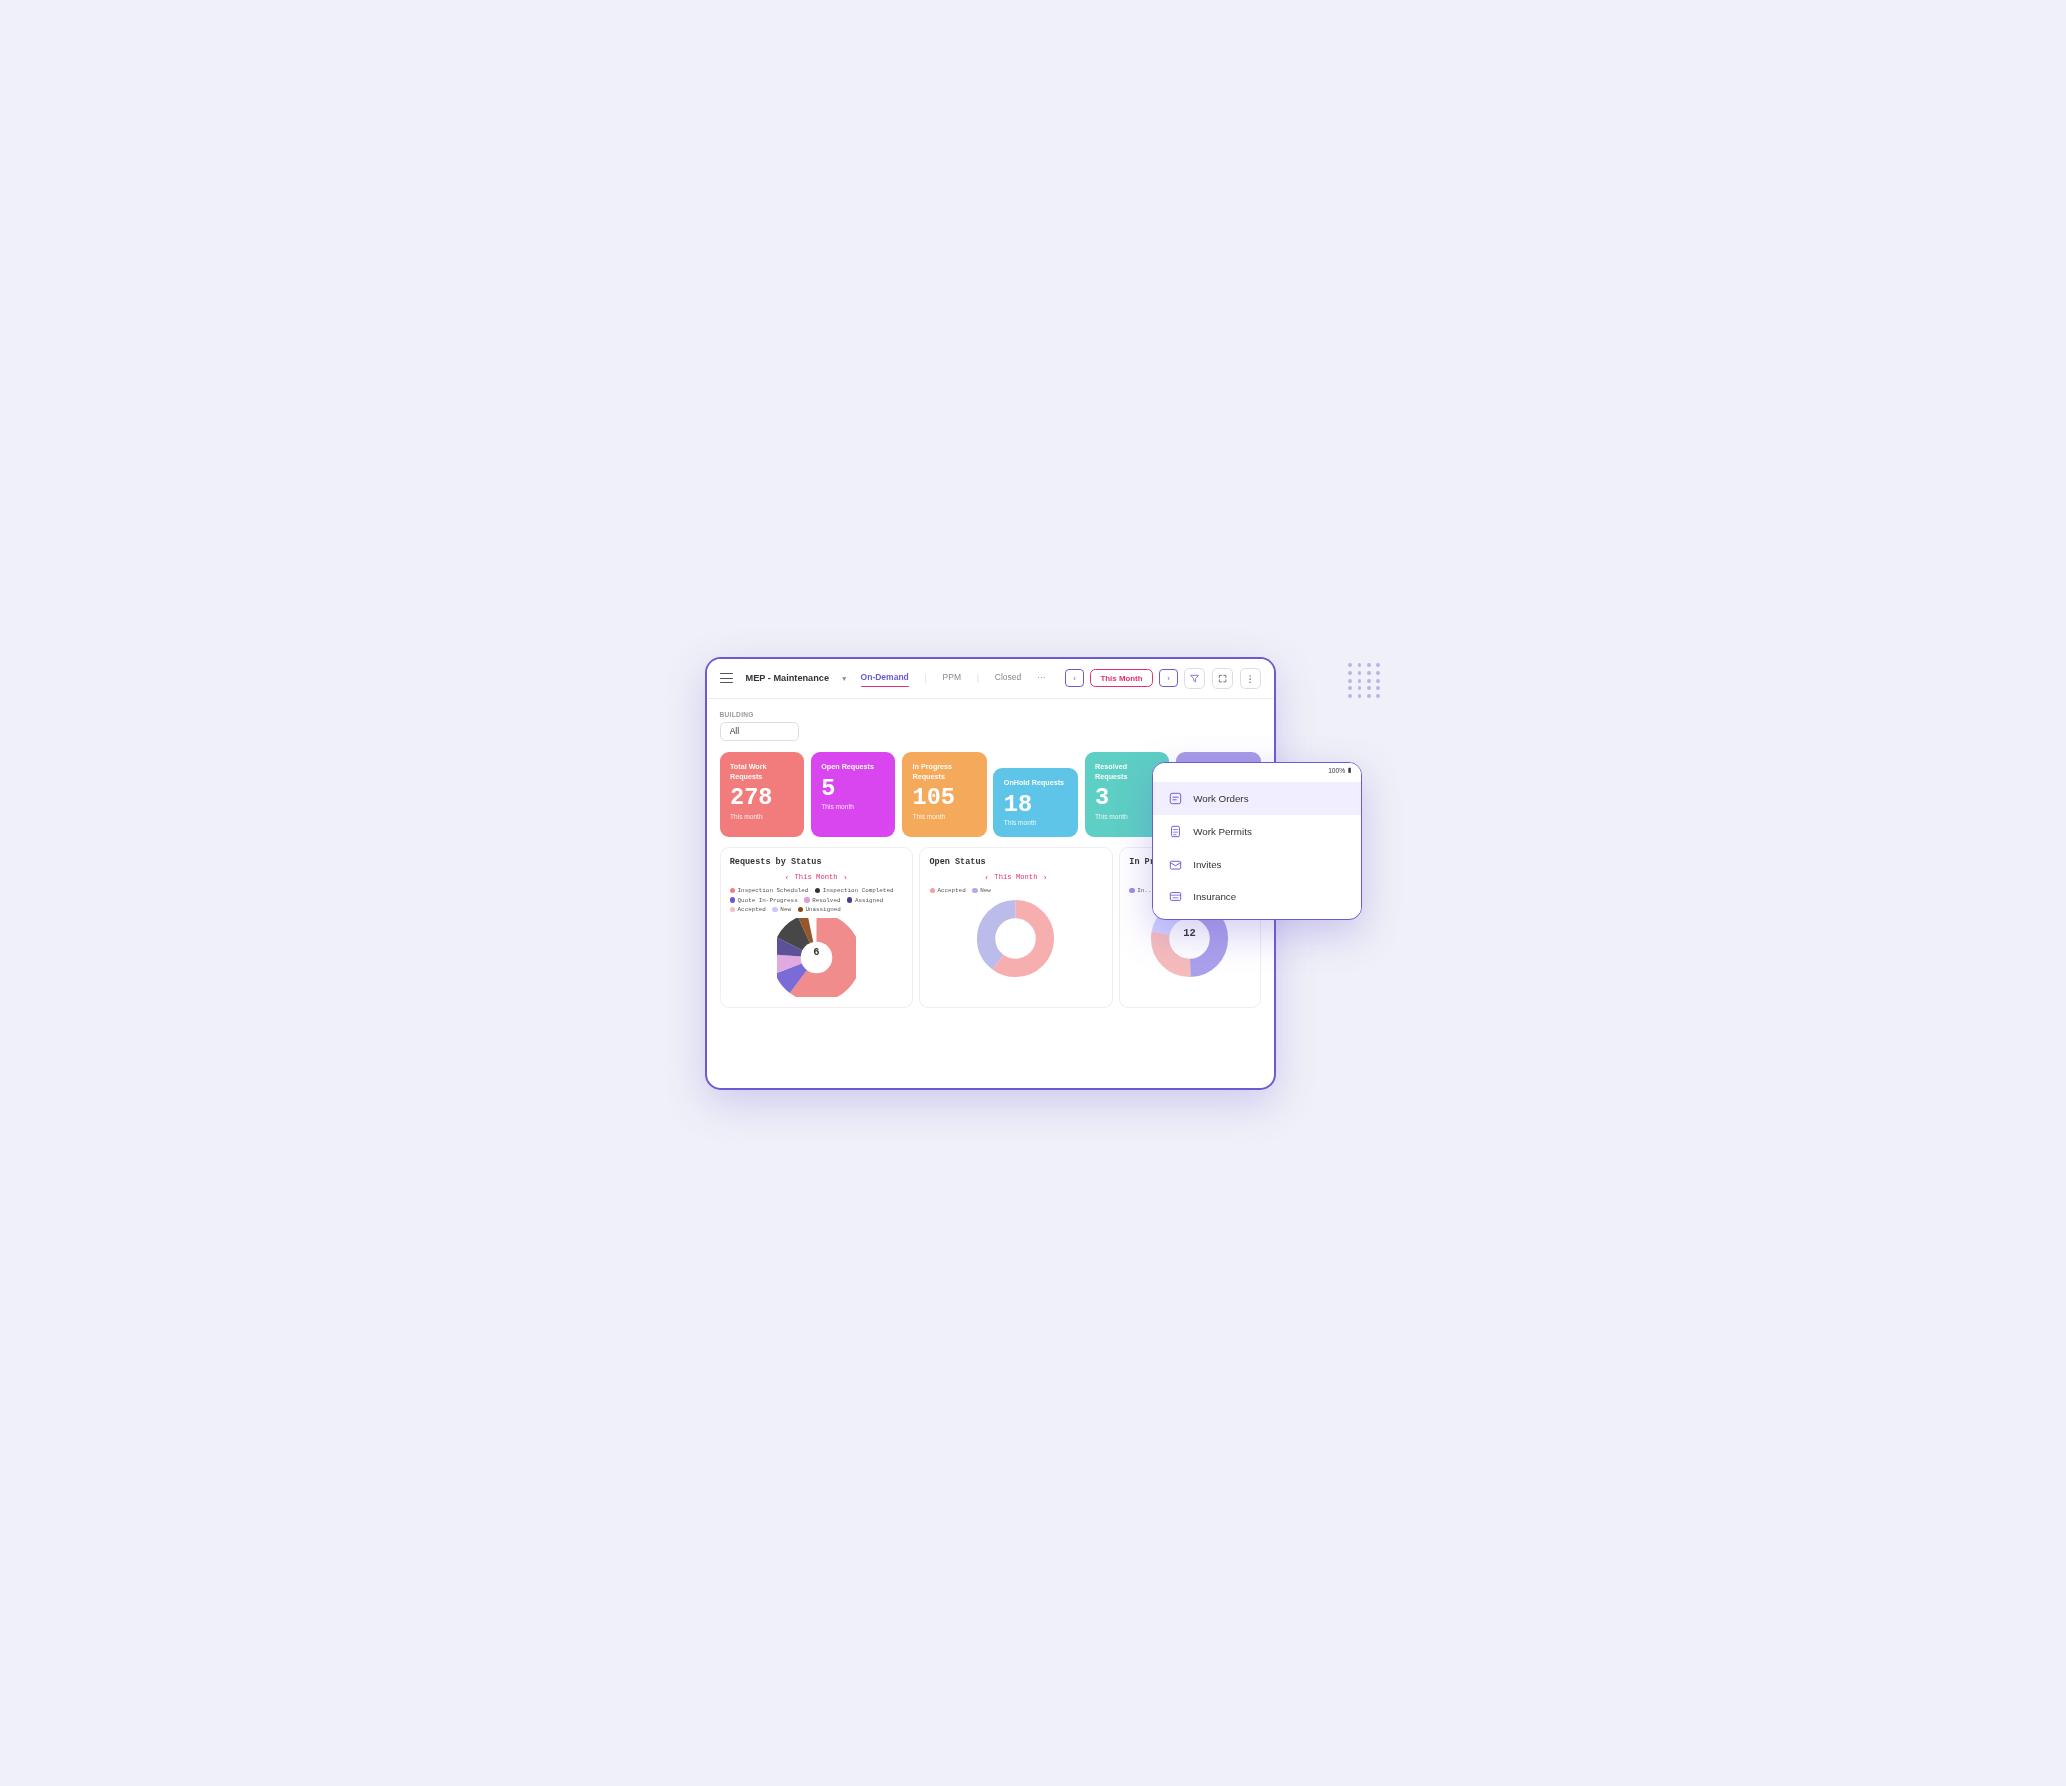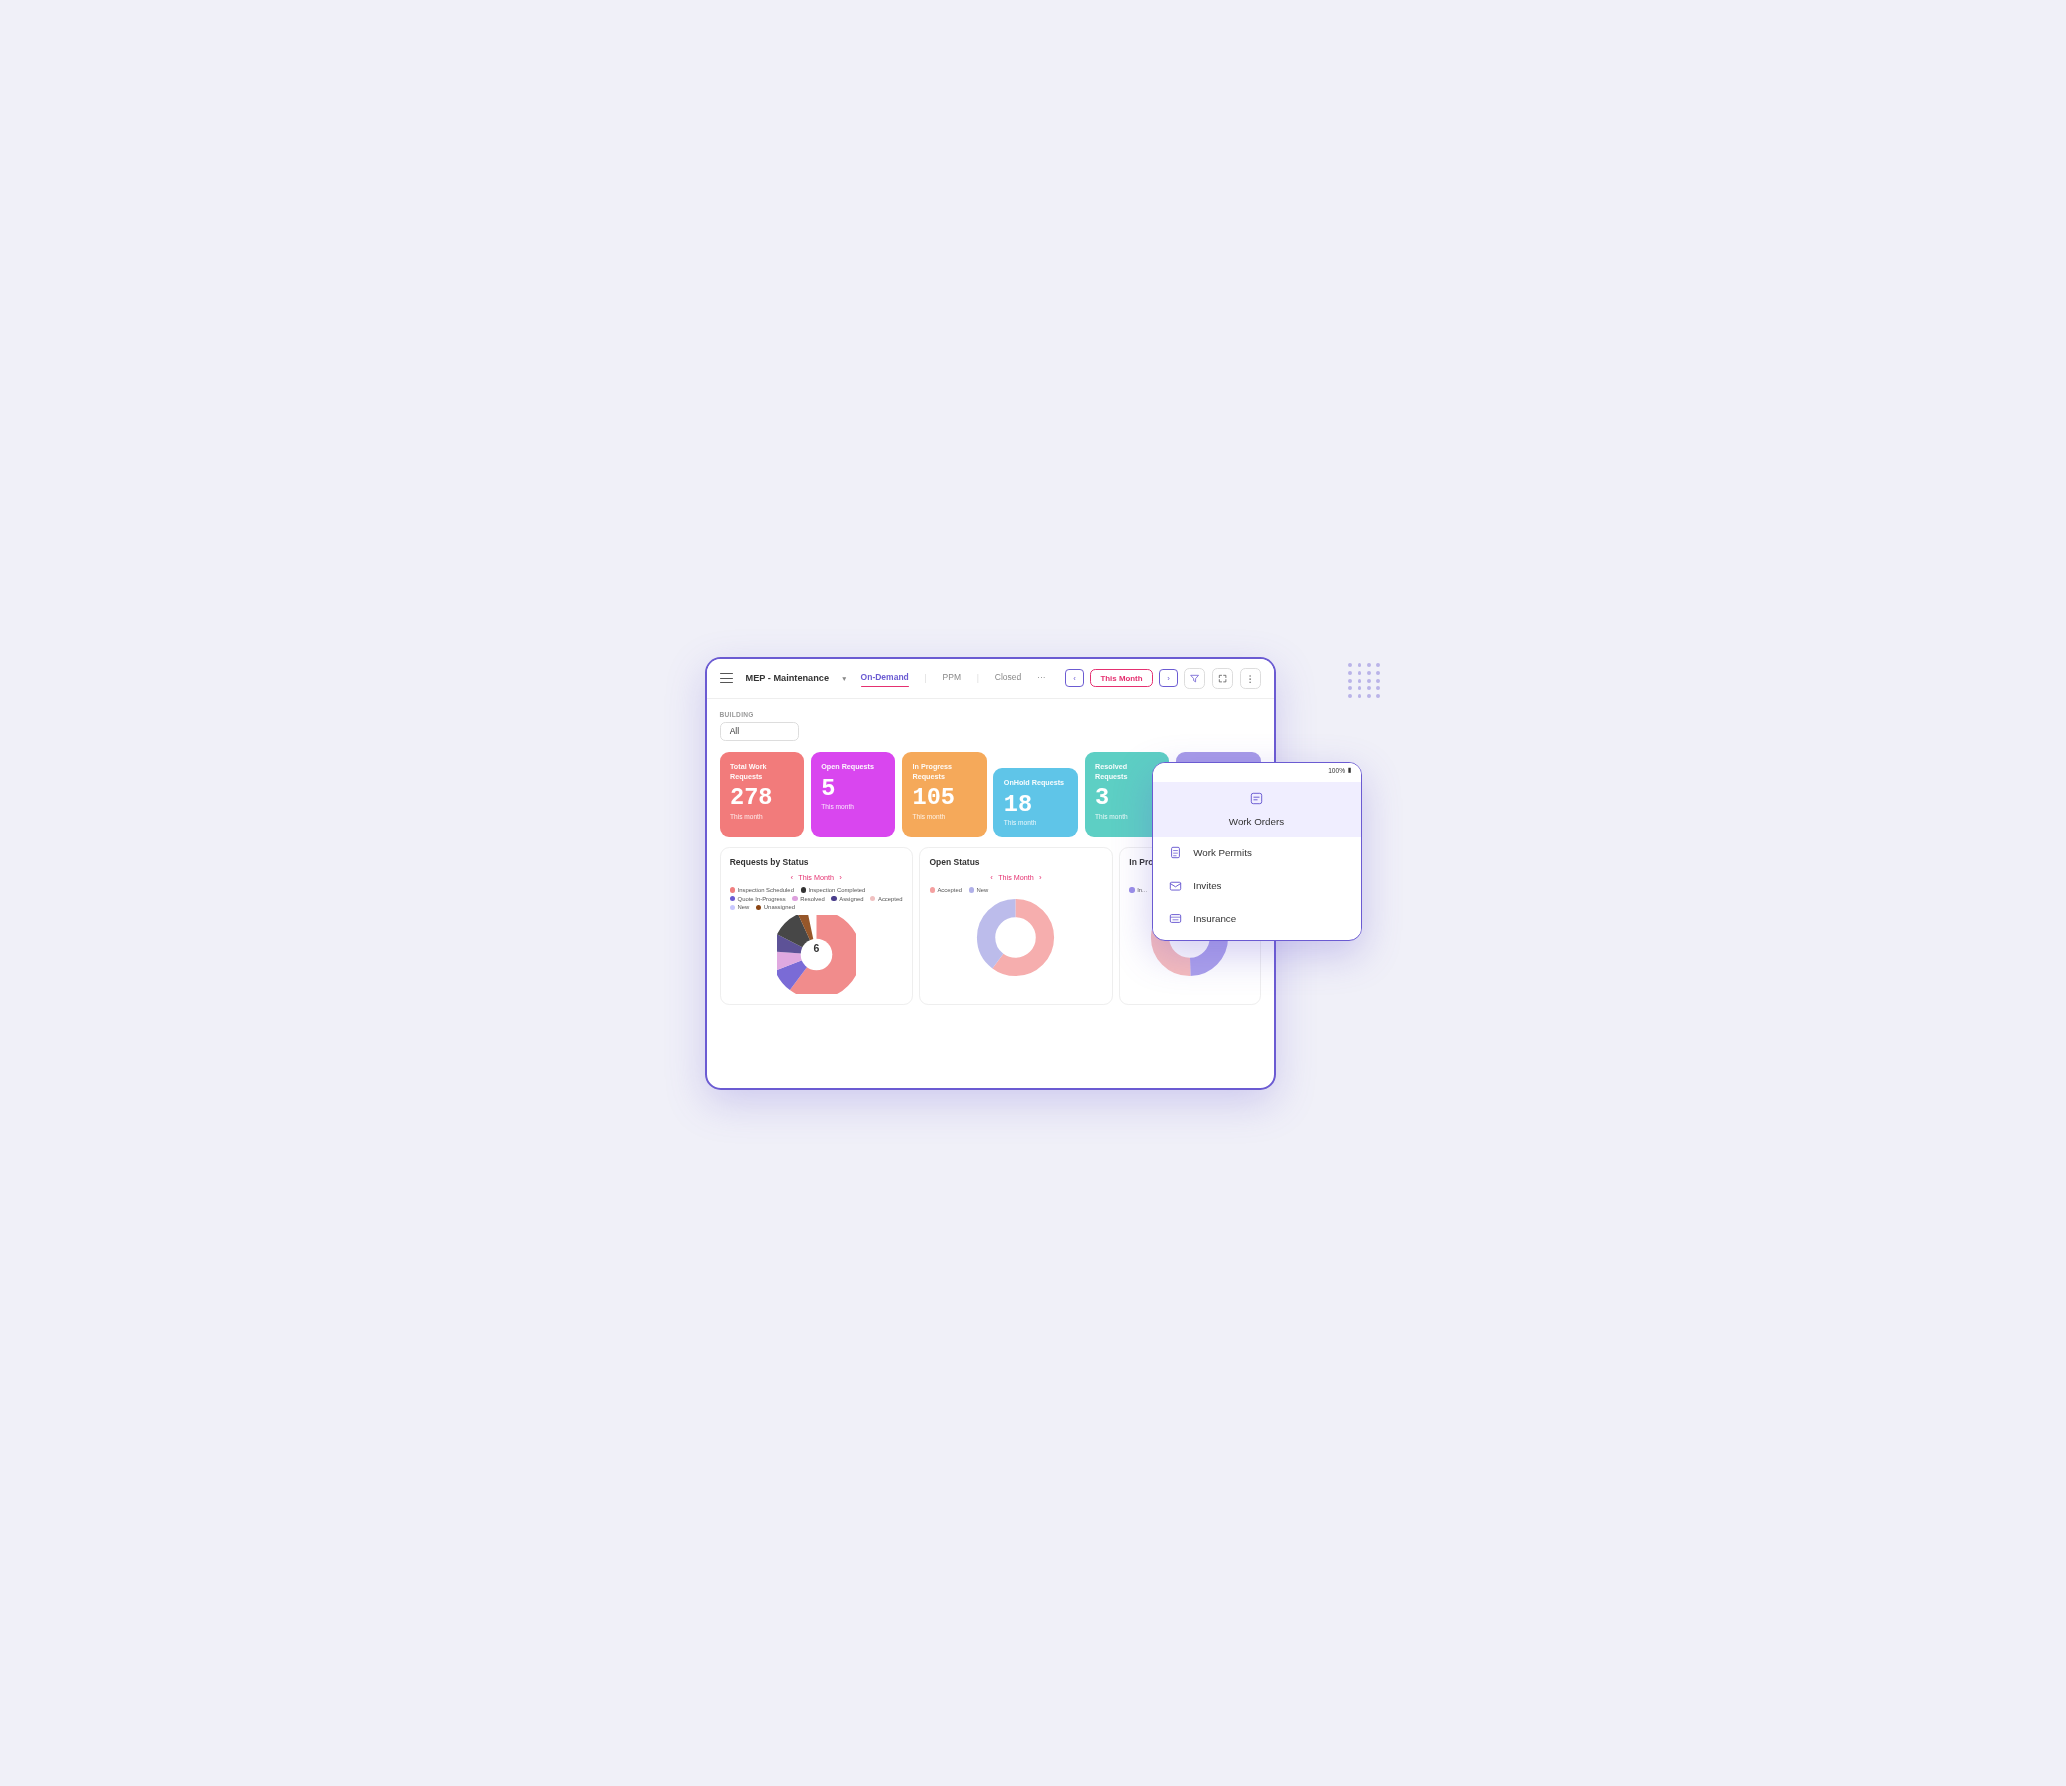--- a/index.html
+++ b/index.html
@@ -210,20 +210,21 @@
     }
     .stat-sub {
       font-size: 6.6px;
       opacity: 0.85;
     }
 
     
     .charts-row {
       display: flex;
       gap: 6.6px;
+      font-family: Liberation Mono, monospace;
     }
 
     .chart-card {
       flex: 1;
       background: white;
       border: 0.7px solid #eee;
       border-radius: 9.2px;
       padding: 9.2px;
       overflow: hidden;
     }
@@ -355,21 +356,20 @@
       display: flex;
       align-items: center;
       gap: 10.5px;
       padding: 9.2px 15.8px;
       cursor: pointer;
       background: white;
       transition: background 0.15s;
     }
     .menu-item.active {
       background: #f0eeff;
-      flex-direction: column;
     }
 
     .menu-icon {
       width: 14.4px;
       height: 14.4px;
       display: flex;
       align-items: center;
       justify-content: center;
       color: #6b5bd2;
       font-size: 10.5px;

